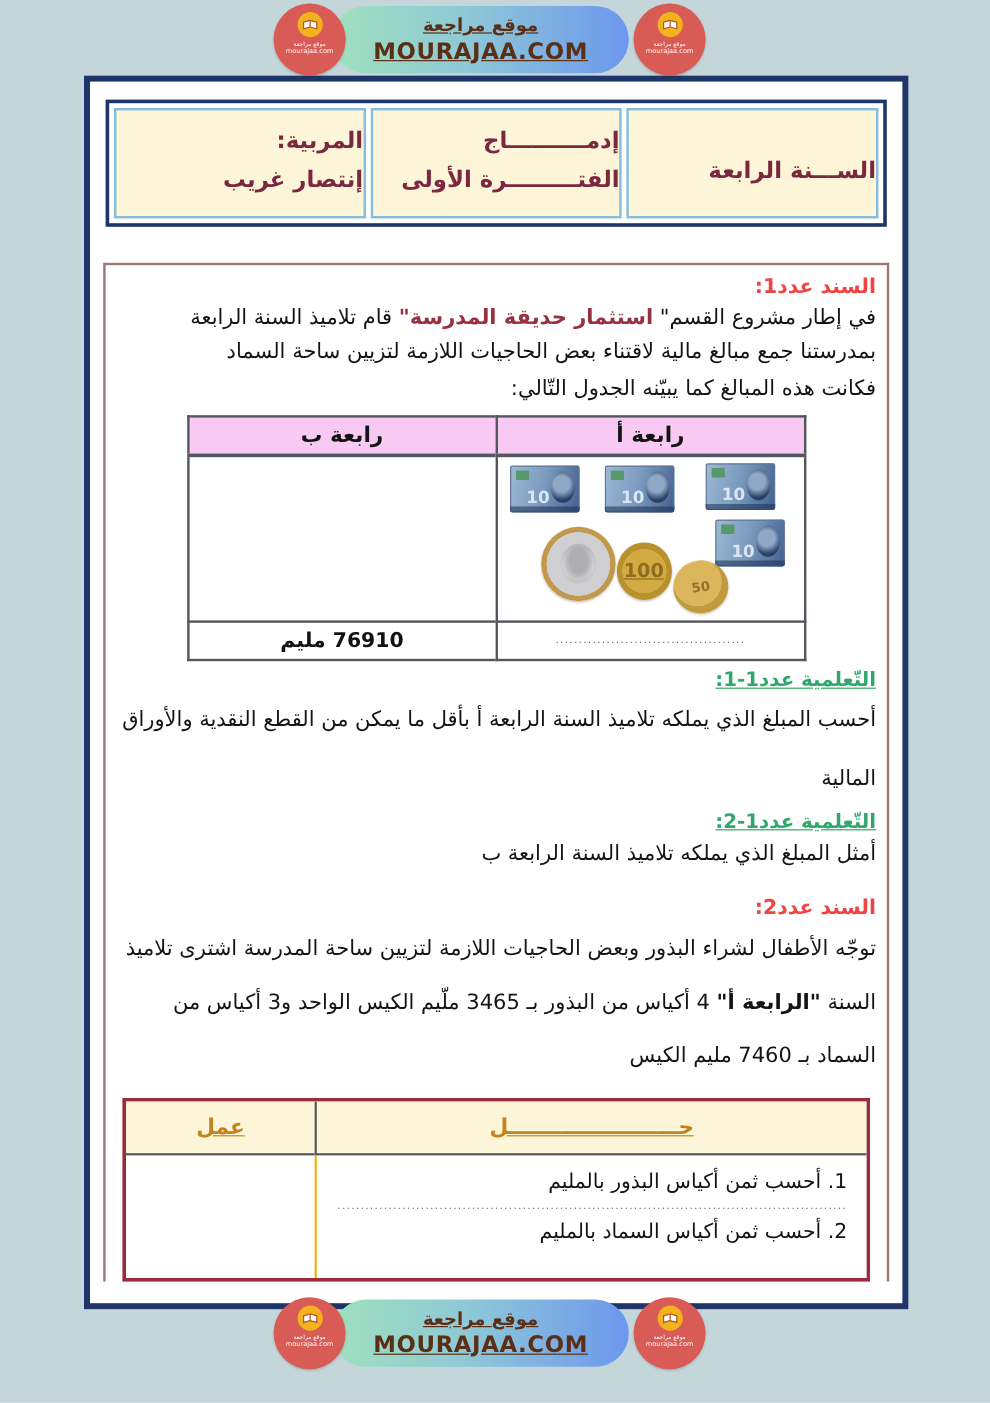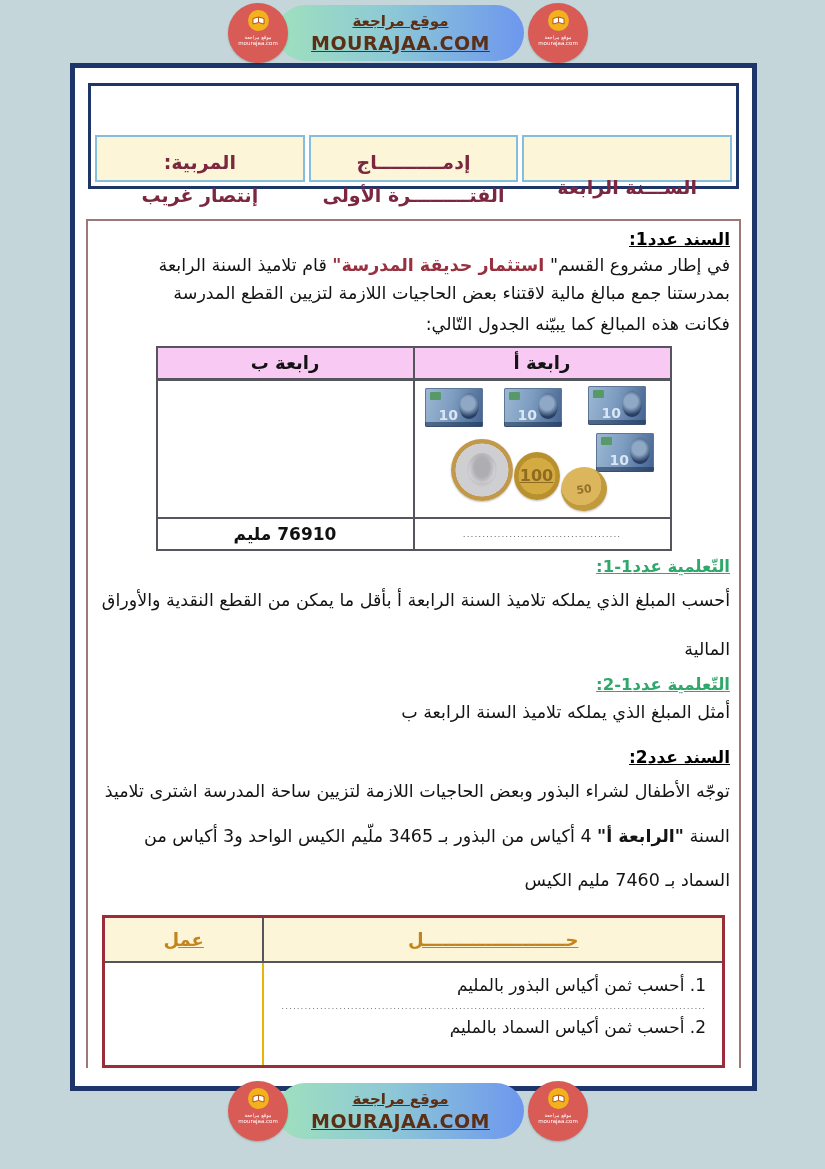--- a/index.html
+++ b/index.html
@@ -17,34 +17,34 @@
     background:#ffffff; border:5px solid #1d3569; direction:rtl;
   }
 
   
   .head-table {
     margin:15px 13px 0; border:3px solid #1d3569; background:#ffffff;
     display:flex; gap:4px; padding:4px; height:106px;
   }
   .head-cell {
     flex:1; border:2px solid #85bedd; background:#fcf5d8;
-    color:#7b2740; font-weight:bold; font-size:19px; text-align:center;
-    line-height:1.75; padding-top:9px;margin-top:45px;
+    color:#7b2740; font-weight:bold; font-size:19px; text-align:right;
+    line-height:1.75; padding-top:9px;
   }
   .head-cell.single { padding-top:34px; }
 
   
   .content-box {
     margin:30px 11px 0; border:2px solid #9c7878; border-bottom:none;
     padding:4px 9px 0;
   }
 
   .title-red {
-    color:#000000; font-weight:bold; font-size:17px;
-    text-decoration:underline; margin:4px 0 2px;
+    color:#ef4444; font-weight:bold; font-size:17px;
+    margin:4px 0 2px;
   }
   .title-green {
     color:#2fa86b; font-weight:bold; font-size:16.5px;
     text-decoration:underline; margin:6px 0 0;
   }
   .body-text { color:#141414; font-size:17.5px; margin:0; }
   .lh-tight { line-height:1.62; }
   .lh-wide  { line-height:2.85; }
   .lh-mid   { line-height:2.55; }
   .highlight-maroon { color:#97303f; font-weight:bold; }
@@ -175,21 +175,21 @@
     </div>
     <div class="head-cell">
       <div>المربية:</div>
       <div>إنتصار غريب</div>
     </div>
   </div>
 
   <div class="content-box">
 
     <div class="title-red">السند عدد1:</div>
-    <p class="body-text lh-tight"><span>في إطار مشروع القسم" </span><span class="highlight-maroon">استثمار حديقة المدرسة"</span><span> قام تلاميذ السنة الرابعة بمدرستنا جمع مبالغ مالية لاقتناء بعض الحاجيات اللازمة لتزيين القطع المدرسة</span></p>
+    <p class="body-text lh-tight"><span>في إطار مشروع القسم" </span><span class="highlight-maroon">استثمار حديقة المدرسة"</span><span> قام تلاميذ السنة الرابعة بمدرستنا جمع مبالغ مالية لاقتناء بعض الحاجيات اللازمة لتزيين ساحة السماد</span></p>
     <p class="body-text lh-tight" style="margin-top:2px;">فكانت هذه المبالغ كما يبيّنه الجدول التّالي:</p>
 
     <table class="money-table">
       <tbody>
           <tr>
         <td class="hdr">رابعة أ</td>
         <td class="hdr">رابعة ب</td>
       </tr>
       <tr>
         <td class="money-cell">

